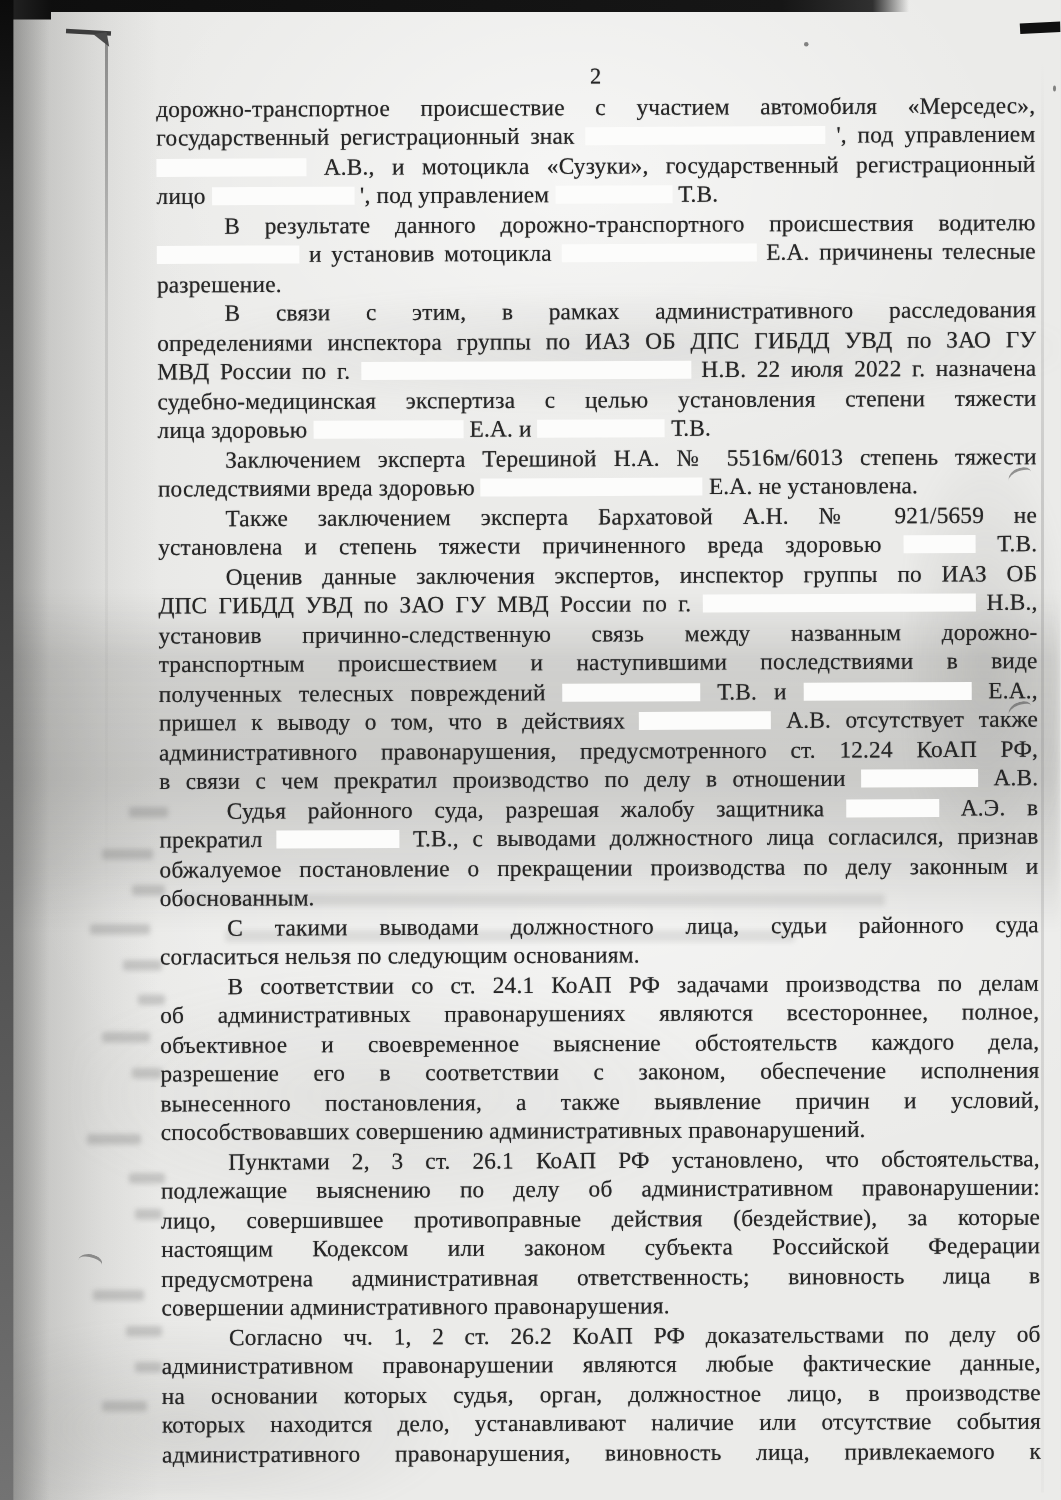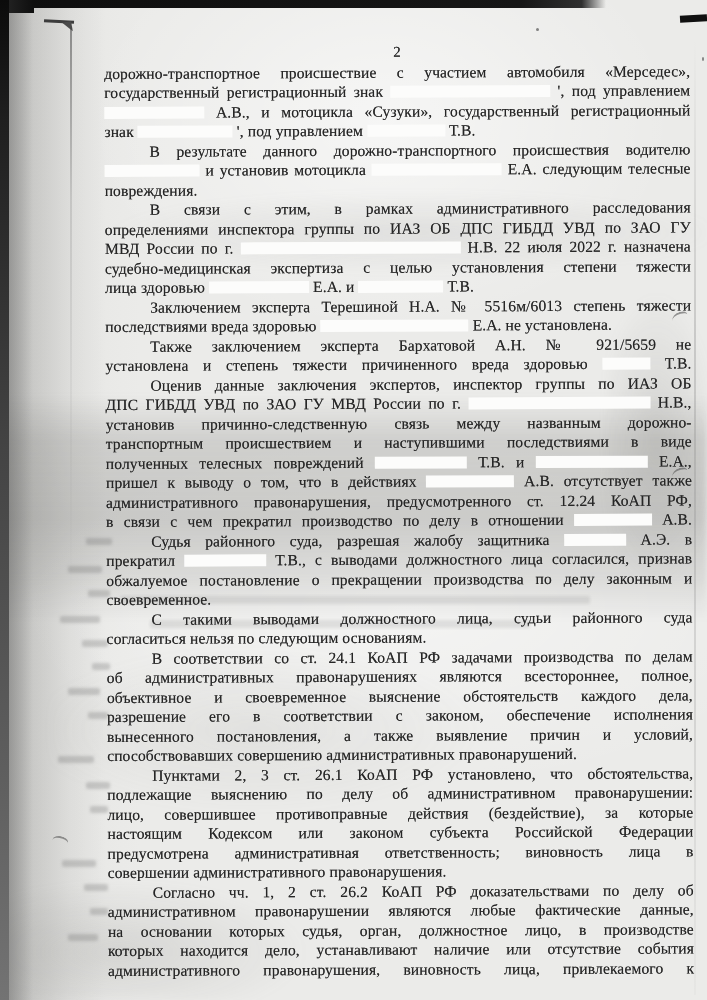--- a/index.html
+++ b/index.html
@@ -111,45 +111,45 @@
 <div class="speck" style="left:536px;top:28px;width:3px;height:3px;"></div>
 <div class="speck" style="left:702px;top:57px;width:2px;height:4px;"></div>
 <div class="speck" style="left:228px;top:94px;width:2px;height:2px;"></div>
 
 <div class="content">
   <div class="pagenum">2</div>
   <div id="doc-lines">
       <div class="line just"><span>дорожно-транспортное происшествие с участием автомобиля «Мерседес»,</span></div>
       <div class="line just"><span>государственный регистрационный знак</span> <span class="gap" style="width: 160px;"></span> <span>', под управлением</span></div>
       <div class="line just"><span class="gap" style="width: 100px;"></span> <span>А.В., и мотоцикла «Сузуки», государственный регистрационный</span></div>
-      <div class="line left"><span>знак</span> <span class="gap" style="width: 95px;"></span> <span>', под управлением</span> <span class="gap" style="width: 78px;"></span> <span>Т.В.</span></div>
+      <div class="line left"><span>лицо</span> <span class="gap" style="width: 95px;"></span> <span>', под управлением</span> <span class="gap" style="width: 78px;"></span> <span>Т.В.</span></div>
       <div class="line just indent"><span>В результате данного дорожно-транспортного происшествия водителю</span></div>
-      <div class="line just"><span class="gap" style="width: 95px;"></span> <span>и установив мотоцикла</span> <span class="gap" style="width: 130px;"></span> <span>Е.А. следующим телесные</span></div>
-      <div class="line left"><span>повреждения.</span></div>
+      <div class="line just"><span class="gap" style="width: 95px;"></span> <span>и установив мотоцикла</span> <span class="gap" style="width: 130px;"></span> <span>Е.А. причинены телесные</span></div>
+      <div class="line left"><span>разрешение.</span></div>
       <div class="line just indent"><span>В связи с этим, в рамках административного расследования</span></div>
       <div class="line just"><span>определениями инспектора группы по ИАЗ ОБ ДПС ГИБДД УВД по ЗАО ГУ</span></div>
       <div class="line just"><span>МВД России по г.</span> <span class="gap" style="width: 220px;"></span> <span>Н.В. 22 июля 2022 г. назначена</span></div>
       <div class="line just"><span>судебно-медицинская экспертиза с целью установления степени тяжести</span></div>
       <div class="line left"><span>лица здоровью</span> <span class="gap" style="width: 100px;"></span> <span>Е.А. и</span> <span class="gap" style="width: 85px;"></span> <span>Т.В.</span></div>
       <div class="line just indent"><span>Заключением эксперта Терешиной Н.А. № 5516м/6013 степень тяжести</span></div>
       <div class="line left"><span>последствиями вреда здоровью</span> <span class="gap" style="width: 148px;"></span> <span>Е.А. не установлена.</span></div>
       <div class="line just indent"><span>Также заключением эксперта Бархатовой А.Н. № 921/5659 не</span></div>
       <div class="line just"><span>установлена и степень тяжести причиненного вреда здоровью</span> <span class="gap" style="width: 48px;"></span> <span>Т.В.</span></div>
       <div class="line just indent"><span>Оценив данные заключения экспертов, инспектор группы по ИАЗ ОБ</span></div>
       <div class="line just"><span>ДПС ГИБДД УВД по ЗАО ГУ МВД России по г.</span> <span class="gap" style="width: 182px;"></span> <span>Н.В.,</span></div>
       <div class="line just"><span>установив причинно-следственную связь между названным дорожно-</span></div>
       <div class="line just"><span>транспортным происшествием и наступившими последствиями в виде</span></div>
       <div class="line just"><span>полученных телесных повреждений</span> <span class="gap" style="width: 92px;"></span> <span>Т.В. и</span> <span class="gap" style="width: 112px;"></span> <span>Е.А.,</span></div>
       <div class="line just"><span>пришел к выводу о том, что в действиях</span> <span class="gap" style="width: 88px;"></span> <span>А.В. отсутствует также</span></div>
       <div class="line just"><span>административного правонарушения, предусмотренного ст. 12.24 КоАП РФ,</span></div>
       <div class="line just"><span>в связи с чем прекратил производство по делу в отношении</span> <span class="gap" style="width: 78px;"></span> <span>А.В.</span></div>
       <div class="line just indent"><span>Судья районного суда, разрешая жалобу защитника</span> <span class="gap" style="width: 62px;"></span> <span>А.Э. в</span></div>
       <div class="line just"><span>прекратил</span> <span class="gap" style="width: 82px;"></span> <span>Т.В., с выводами должностного лица согласился, признав</span></div>
       <div class="line just"><span>обжалуемое постановление о прекращении производства по делу законным и</span></div>
-      <div class="line left"><span>своевременное.</span></div>
+      <div class="line left"><span>обоснованным.</span></div>
       <div class="line just indent"><span>С такими выводами должностного лица, судьи районного суда</span></div>
       <div class="line left"><span>согласиться нельзя по следующим основаниям.</span></div>
       <div class="line just indent"><span>В соответствии со ст. 24.1 КоАП РФ задачами производства по делам</span></div>
       <div class="line just"><span>об административных правонарушениях являются всестороннее, полное,</span></div>
       <div class="line just"><span>объективное и своевременное выяснение обстоятельств каждого дела,</span></div>
       <div class="line just"><span>разрешение его в соответствии с законом, обеспечение исполнения</span></div>
       <div class="line just"><span>вынесенного постановления, а также выявление причин и условий,</span></div>
       <div class="line left"><span>способствовавших совершению административных правонарушений.</span></div>
       <div class="line just indent"><span>Пунктами 2, 3 ст. 26.1 КоАП РФ установлено, что обстоятельства,</span></div>
       <div class="line just"><span>подлежащие выяснению по делу об административном правонарушении:</span></div>

